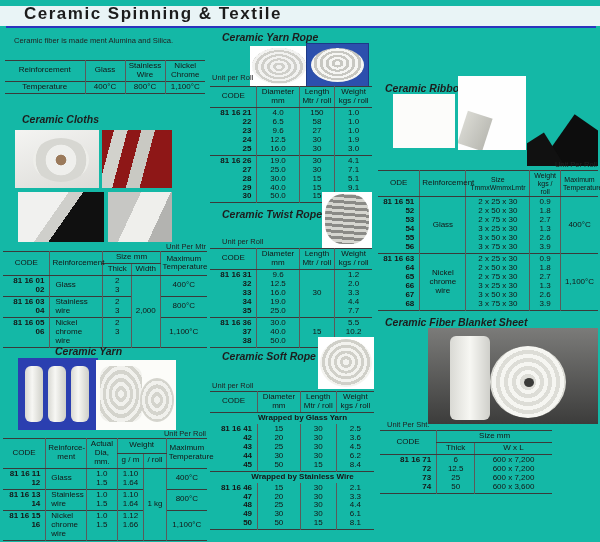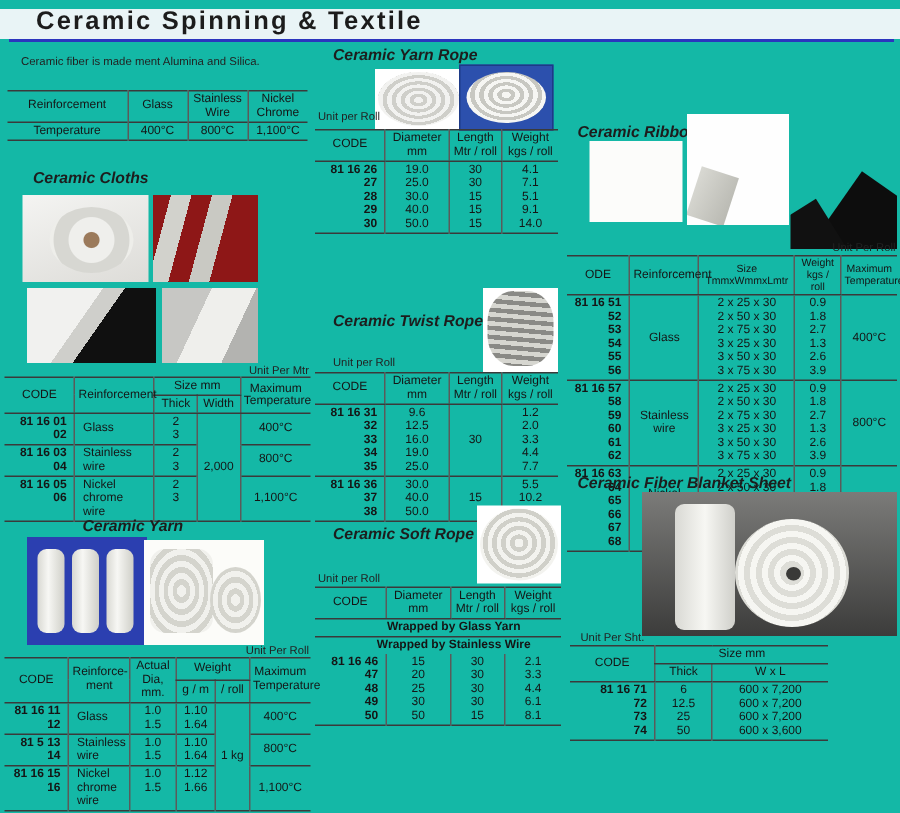--- a/index.html
+++ b/index.html
@@ -226,21 +226,21 @@
 12</td>
         <td class="reinf">Glass</td>
         <td class="num">1.0
 1.5</td>
         <td class="num">1.10
 1.64</td>
         <td rowspan="3">1 kg</td>
         <td>400°C</td>
       </tr>
       <tr class="gsep">
-        <td class="c1 code">81 5 13
+        <td class="c1 code">81 16 13
 14</td>
         <td class="reinf">Stainless
 wire</td>
         <td class="num">1.0
 1.5</td>
         <td class="num">1.10
 1.64</td>
         <td>800°C</td>
       </tr>
       <tr class="gsep">
@@ -279,20 +279,42 @@
         <th class="c1">CODE</th>
         <th>Diameter
 mm</th>
         <th>Length
 Mtr / roll</th>
         <th>Weight
 kgs / roll</th>
       </tr>
     </thead>
     <tbody>
+      <tr>
+        <td class="c1 code">81 16 21
+22
+23
+24
+25</td>
+        <td class="num">4.0
+6.5
+9.6
+12.5
+16.0</td>
+        <td class="num">150
+58
+27
+30
+30</td>
+        <td class="num">1.0
+1.0
+1.0
+1.9
+3.0</td>
+      </tr>
       <tr class="gsep">
         <td class="c1 code">81 16 26
 27
 28
 29
 30</td>
         <td class="num">19.0
 25.0
 30.0
 40.0
@@ -389,20 +411,42 @@
 mm</th>
         <th>Length
 Mtr / roll</th>
         <th>Weight
 kgs / roll</th>
       </tr>
     </thead>
     <tbody>
       <tr>
         <td class="c1 band-cell" colspan="4">Wrapped by Glass Yarn</td>
+      </tr>
+      <tr>
+        <td class="c1 code">81 16 41
+42
+43
+44
+45</td>
+        <td class="num">15
+20
+25
+30
+50</td>
+        <td class="num">30
+30
+30
+30
+15</td>
+        <td class="num">2.5
+3.6
+4.5
+6.2
+8.4</td>
       </tr>
       <tr class="gsep">
         <td class="c1 band-cell" colspan="4">Wrapped by Stainless Wire</td>
       </tr>
       <tr>
         <td class="c1 code">81 16 46
 47
 48
 49
 50</td>
@@ -474,43 +518,20 @@
 3 x 25 x 30
 3 x 50 x 30
 3 x 75 x 30</td>
         <td class="num">0.9
 1.8
 2.7
 1.3
 2.6
 3.9</td>
         <td>400°C</td>
-      </tr>
-      <tr class="gsep">
-        <td class="c1 code">81 16 57
-58
-59
-60
-61
-62</td>
-        <td>Stainless
-wire</td>
-        <td class="num">2 x 25 x 30
-2 x 50 x 30
-2 x 75 x 30
-3 x 25 x 30
-3 x 50 x 30
-3 x 75 x 30</td>
-        <td class="num">0.9
-1.8
-2.7
-1.3
-2.6
-3.9</td>
-        <td>800°C</td>
       </tr>
       <tr class="gsep">
         <td class="c1 code">81 16 63
 64
 65
 66
 67
 68</td>
         <td>Nickel
 chrome

